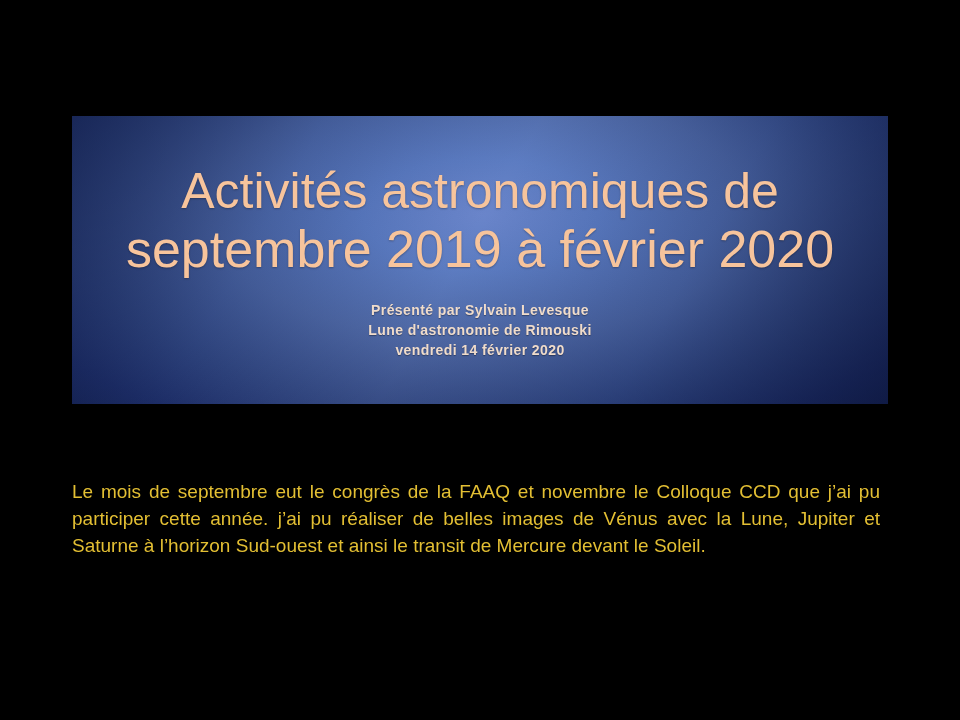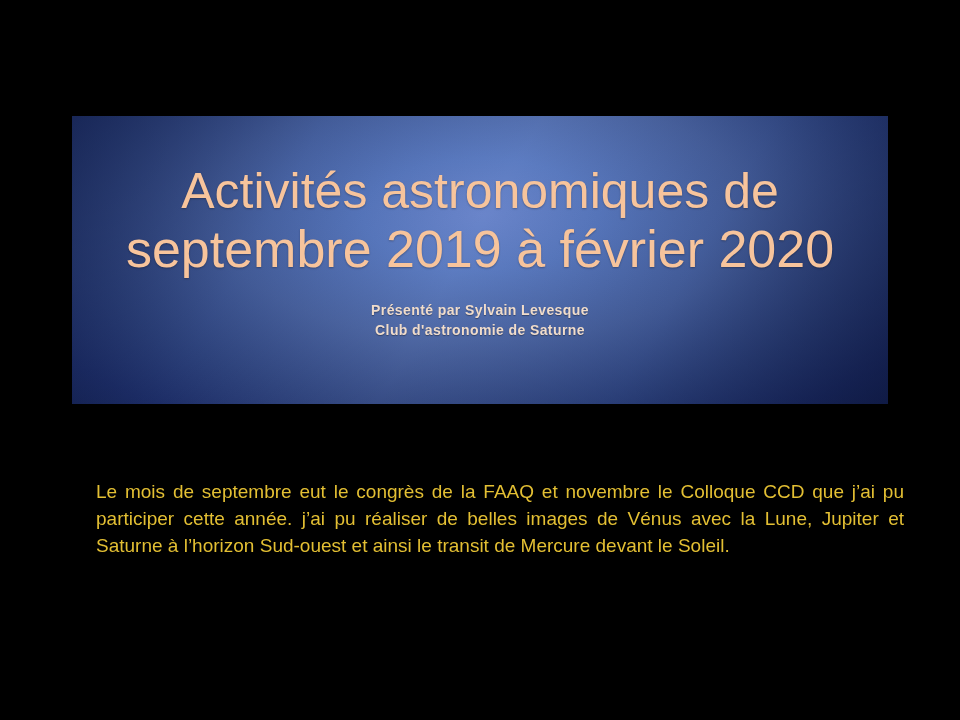--- a/index.html
+++ b/index.html
@@ -92,21 +92,21 @@
     line-height: 20px;
     font-weight: 700;
     letter-spacing: 0.4px;
     white-space: nowrap;
     text-shadow: 0 1px 1px rgba(0,0,0,0.35);
   }
 
   
   #body-text {
     position: absolute;
-    left: 96px;
+    left: 72px;
     top: 478px;
     width: 808px;
     color: #e3bf33;
     font-family: "Liberation Sans", sans-serif;
     font-size: 19px;
     line-height: 27px;
     text-align: justify;
     text-justify: inter-word;
     letter-spacing: 0px;
   }
@@ -123,21 +123,22 @@
     <div id="banner-sheen"></div>
 
     <div id="banner-content">
 
       <div class="title-line line1">Activités astronomiques de</div>
 
       <div class="title-line line2">septembre 2019 à février 2020</div>
 
       <div id="subtitle-block">
         <div class="subtitle-line">Présenté par Sylvain Levesque</div>
-        <div class="subtitle-line">Club d'astronomie de Saturne</div>
+        <div class="subtitle-line">Lune d'astronomie de Rimouski</div>
+        <div class="subtitle-line">vendredi 14 février 2020</div>
       </div>
 
     </div>
   </div>
 
   <div id="body-text">
     <p>Le mois de septembre eut le congrès de la FAAQ et novembre le Colloque CCD que j’ai pu participer cette année. j’ai pu réaliser de belles images de Vénus avec la Lune, Jupiter et Saturne à l’horizon Sud-ouest et ainsi le transit de Mercure devant le Soleil.</p>
   </div>
 
 </div>

